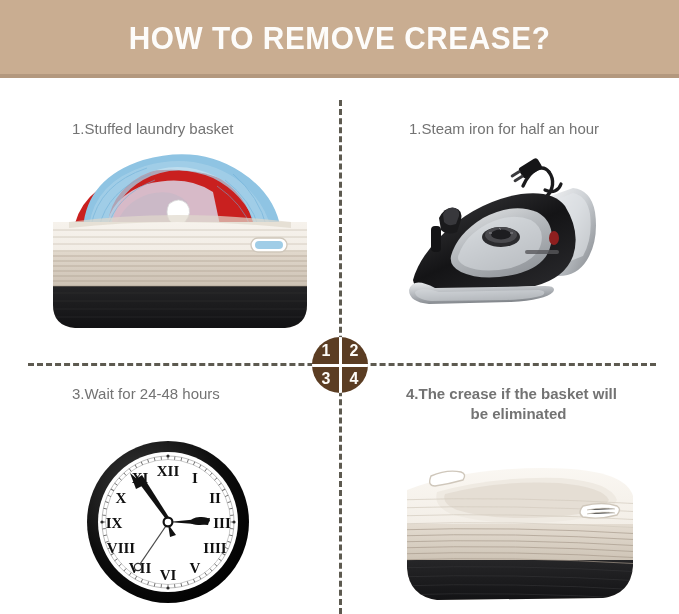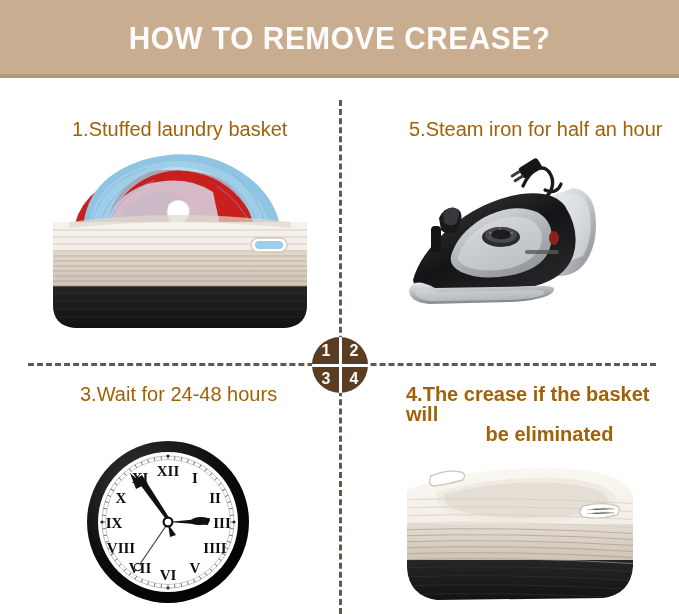--- a/index.html
+++ b/index.html
@@ -110,29 +110,29 @@
   #quadrant-badge .cross-h {
     position: absolute;
     left: 0; top: 27px;
     width: 56px; height: 2.5px;
     background: #ffffff;
   }
 
   
   .caption {
     position: absolute;
-    color: #a16207;
+    color: #737373;
     font-family: "Liberation Sans", sans-serif;
-    font-size: 20px;
+    font-size: 15px;
     line-height: 20px;
     white-space: pre-line;
   }
   #caption-1 { left: 72px;  top: 41px;  }
   #caption-2 { left: 409px; top: 41px;  }
-  #caption-3 { left: 72px;  top: 306px; margin-left: 8px; }
+  #caption-3 { left: 72px;  top: 306px; }
   #caption-4 { left: 406px; top: 306px; text-indent: 0; font-weight: bold; }
   #caption-4 .l2 { display: block; padding-left: 14px; text-align: center; }
 
   
   .panel { position: absolute; }
   #panel-1 { left: 45px;  top: 72px;  width: 270px; height: 200px; }
   #panel-2 { left: 395px; top: 62px;  width: 240px; height: 205px; }
   #panel-3 { left: 78px;  top: 355px; width: 180px; height: 178px; }
   #panel-4 { left: 393px; top: 360px; width: 250px; height: 176px; }
 
@@ -153,21 +153,21 @@
   <div id="quadrant-badge">
     <div class="bq bq1">1</div>
     <div class="bq bq2">2</div>
     <div class="bq bq3">3</div>
     <div class="bq bq4">4</div>
     <div class="cross-v"></div>
     <div class="cross-h"></div>
   </div>
 
   <div class="caption" id="caption-1">1.Stuffed laundry basket</div>
-  <div class="caption" id="caption-2">5.Steam iron for half an hour</div>
+  <div class="caption" id="caption-2">1.Steam iron for half an hour</div>
   <div class="caption" id="caption-3">3.Wait for 24-48 hours</div>
   <div class="caption" id="caption-4"><span>4.The crease if the basket will</span><span class="l2">be eliminated</span></div>
 
   <div class="panel" id="panel-1">
     <svg width="270" height="200" viewBox="0 0 270 200">
       <defs>
         <linearGradient id="ropeTop" x1="0" y1="0" x2="0" y2="1">
           <stop offset="0" stop-color="#f6f2ec"></stop>
           <stop offset="1" stop-color="#e8e0d6"></stop>
         </linearGradient>

